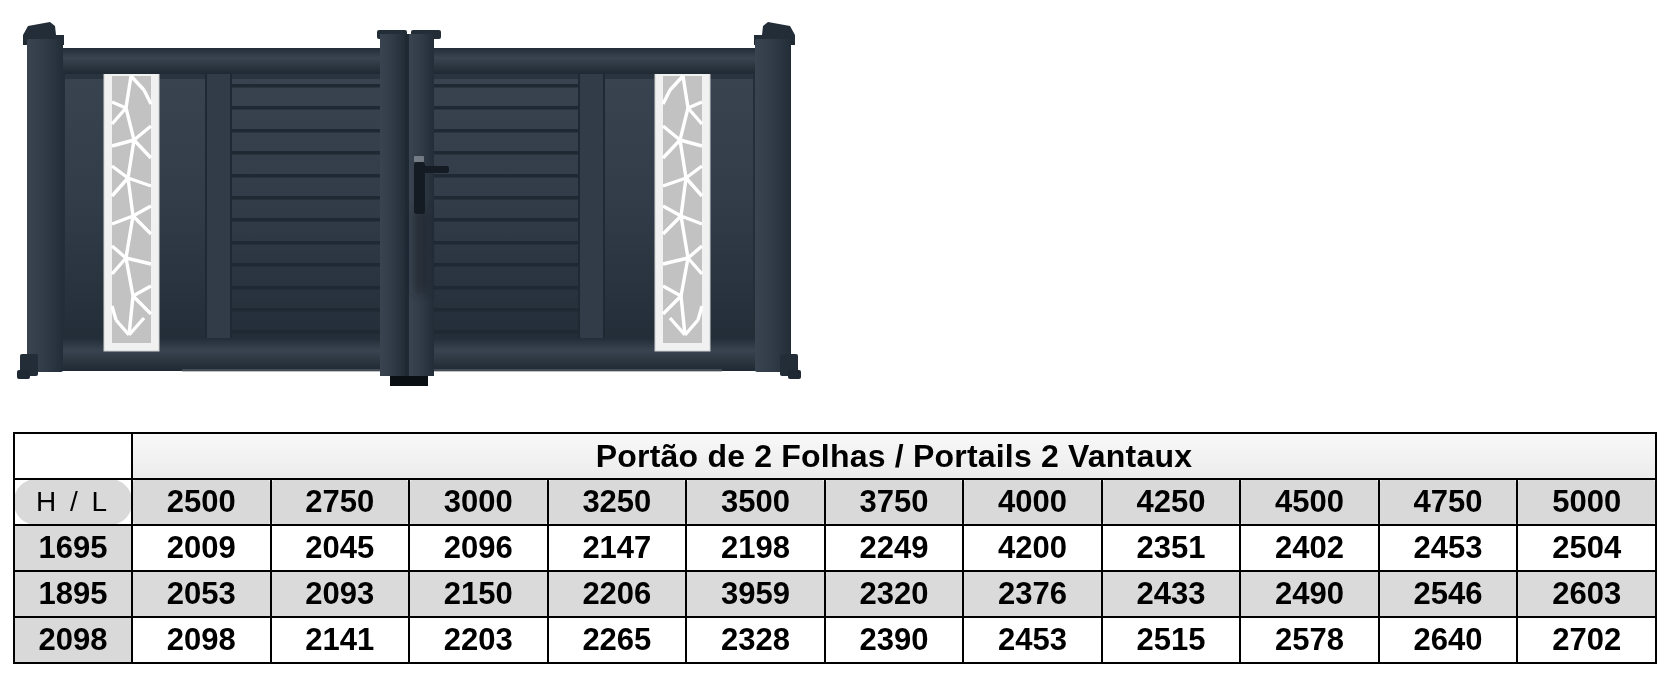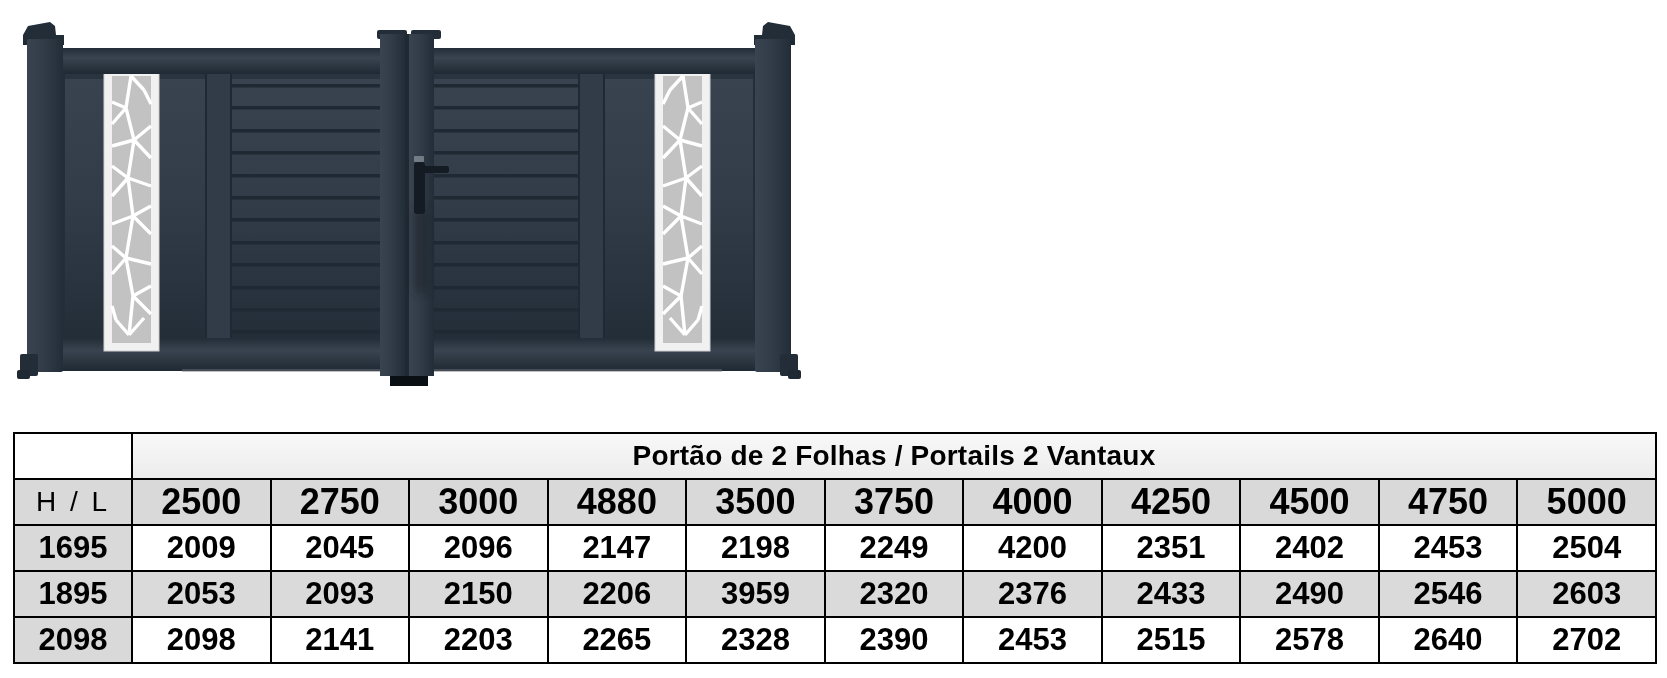--- a/index.html
+++ b/index.html
@@ -27,29 +27,29 @@
     color:var(--tbl-text,#000);
   }
   table.price-grid td,table.price-grid th{
     border:2px solid var(--tbl-border,#000);
     text-align:center;vertical-align:middle;
     padding:0;overflow:hidden;white-space:nowrap;
   }
   td.blank{border:none;background:#ffffff;}
   th.title{
     background:linear-gradient(180deg,var(--tbl-title-bg-top,#f8f8f8),var(--tbl-title-bg-bottom,#ececec));
-    font-size:28px;font-weight:bold;letter-spacing:.2px;
+    font-size:32px;font-weight:bold;letter-spacing:.2px;
   }
   th.corner{
     background:var(--tbl-header-bg,#D9D9D9);
-    font-size:28px;font-weight:normal;letter-spacing:3px;
+    font-size:28px;font-weight:normal;letter-spacing:3px;border-radius:22px;
   }
   th.colhead{
     background:var(--tbl-header-bg,#D9D9D9);
-    font-size:36px;font-weight:bold;
+    font-size:31px;font-weight:bold;border-radius:6px;
   }
   th.rowlabel{
     background:var(--tbl-header-bg,#D9D9D9);
     font-size:31px;font-weight:bold;
     border-left:2px solid var(--tbl-border,#000);
     border-top:1px solid var(--tbl-label-divider,#8C8C8C);
     border-bottom:1px solid var(--tbl-label-divider,#8C8C8C);
   }
   thead tr.hdr th{border-bottom:2px solid var(--tbl-border,#000);}
   tbody tr:last-child th.rowlabel{border-bottom:2px solid var(--tbl-border,#000);}
@@ -212,21 +212,21 @@
       <thead>
         <tr>
           <td class="blank"></td>
           <th class="title" colspan="11">Portão de 2 Folhas / Portails 2 Vantaux</th>
         </tr>
         <tr class="hdr">
           <th class="corner">H / L</th>
           <th class="colhead">2500</th>
           <th class="colhead">2750</th>
           <th class="colhead">3000</th>
-          <th class="colhead">4880</th>
+          <th class="colhead">3250</th>
           <th class="colhead">3500</th>
           <th class="colhead">3750</th>
           <th class="colhead">4000</th>
           <th class="colhead">4250</th>
           <th class="colhead">4500</th>
           <th class="colhead">4750</th>
           <th class="colhead">5000</th>
         </tr>
       </thead>
       <tbody>

